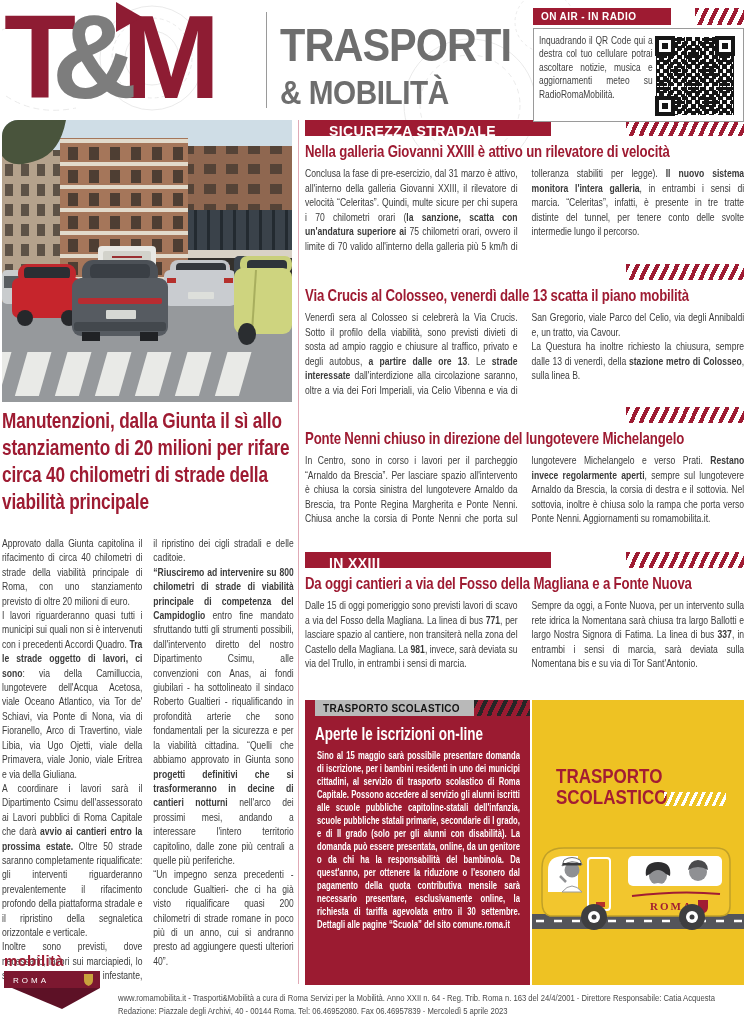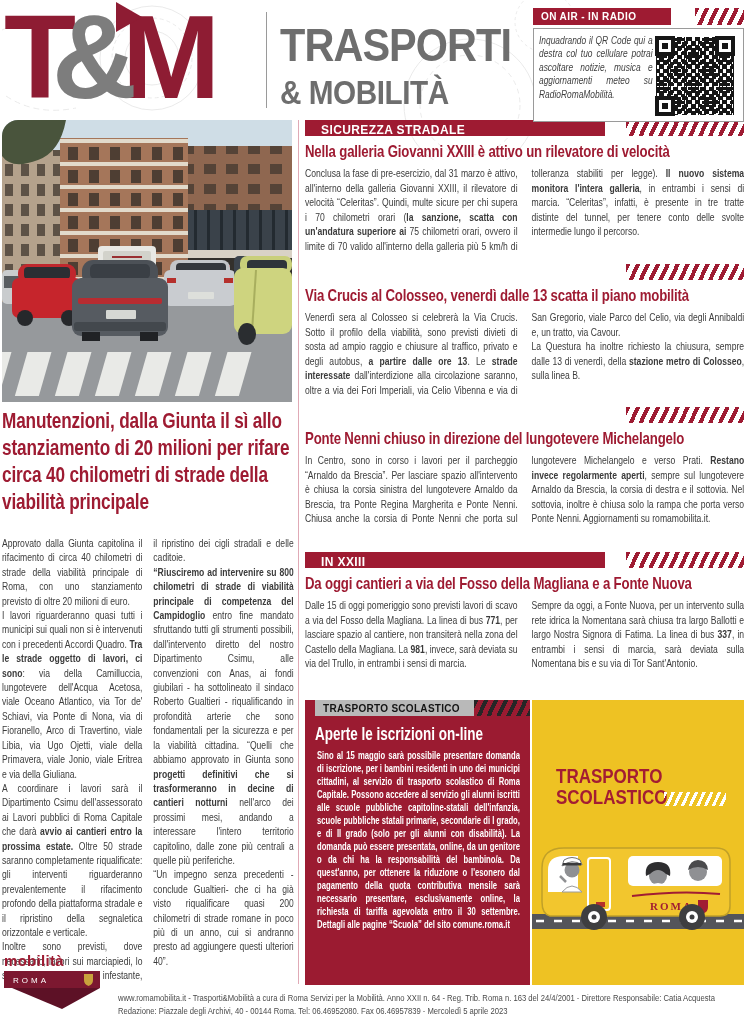--- a/index.html
+++ b/index.html
@@ -25,21 +25,21 @@
   .head-divider{position:absolute;left:266px;top:12px;width:1px;height:96px;background:#9a9a9a;z-index:2;}
   .masthead{position:absolute;left:280px;top:18px;z-index:2;color:#6e6e6e;}
   .masthead-1{font-size:46px;font-weight:bold;letter-spacing:-1px;transform:scaleX(.9);transform-origin:0 0;white-space:nowrap;}
   .masthead-2{font-size:33px;font-weight:bold;letter-spacing:-0.5px;margin-top:2px;transform:scaleX(.9);transform-origin:0 0;white-space:nowrap;}
 
   .radio{position:absolute;left:533px;top:8px;width:211px;z-index:2;}
   .radio-bar{display:flex;height:17px;gap:12px;}
   .radio-bar-label{background:var(--red);color:#fff;font-weight:bold;font-size:10px;letter-spacing:.4px;padding:3px 8px 0;width:146px;white-space:nowrap;}
   .bar-gap{flex:1;}
   .radio-bar-stripes{width:52px;background:repeating-linear-gradient(115deg,var(--red) 0 4px,transparent 4px 9px);}
-  .radio-box{margin-top:3px;border:1px solid #9a9a9a;background:#fff;display:flex;padding:5px;height:94px;font-style:italic;}
+  .radio-box{margin-top:3px;border:1px solid #9a9a9a;background:#fff;display:flex;padding:5px;height:94px;}
   .radio-text{width:114px;font-size:10.5px;line-height:1.28;text-align:justify;color:#3f3f3f;
     transform:scaleX(.8);transform-origin:0 0;width:142px;flex:none;}
   .qr{position:relative;width:84px;height:84px;flex:none;margin-left:-28px;
     background:
       repeating-conic-gradient(#161616 0% 25%,transparent 0% 50%) 2px 3px/9px 9px,
       repeating-conic-gradient(#161616 0% 25%,#ffffff 0% 50%) 0 0/7px 7px;
     outline:3px solid #fff;outline-offset:-3px;}
   .qr .f{position:absolute;width:20px;height:20px;border:4px solid #161616;background:#fff;}
   .qr .f i{position:absolute;left:3px;top:3px;width:6px;height:6px;background:#161616;display:block;}
   .qr .f1{left:2px;top:2px;} .qr .f2{right:2px;top:2px;} .qr .f3{left:2px;bottom:2px;}
@@ -53,21 +53,21 @@
   .left-headline{position:absolute;left:2px;top:408px;width:366px;font-size:21.5px;line-height:1.26;
     font-weight:bold;color:var(--red);transform:scaleX(.8);transform-origin:0 0;letter-spacing:-0.2px;}
   .left-body{position:absolute;left:2px;top:536px;width:374px;height:448px;overflow:hidden;
     font-size:11px;line-height:1.31;text-align:justify;color:var(--ink);
     transform:scaleX(.78);transform-origin:0 0;column-count:2;column-gap:14px;}
   .left-body p{margin:0;}
 
   
   .section{position:absolute;left:305px;width:439px;}
   .bar{display:flex;height:16px;}
-  .bar-label{background:var(--red);color:#fff;font-weight:bold;font-size:12px;letter-spacing:.4px;padding:3px 16px 0;width:300px;white-space:nowrap;}
+  .bar-label{background:var(--red);color:#fff;font-weight:bold;font-size:14px;letter-spacing:.4px;padding:3px 24px 0;width:246px;white-space:nowrap;}
   .bar-stripes{width:118px;background:repeating-linear-gradient(115deg,var(--red) 0 4px,transparent 4px 9px);}
   .art-headline{margin:6px 0 5px;font-size:16.5px;font-weight:bold;color:var(--red);white-space:nowrap;
     transform:scaleX(.8);transform-origin:0 0;width:549px;letter-spacing:-0.2px;}
   .art-body{width:563px;transform:scaleX(.78);transform-origin:0 0;column-count:2;column-gap:18px;
     font-size:11px;line-height:1.32;text-align:justify;color:var(--ink);height:95px;overflow:hidden;}
   .art-body p{margin:0;}
 
   
   .scol-red{position:absolute;left:305px;top:700px;width:225px;height:285px;background:#9b1b31;}
   .gbar{display:flex;height:16px;}

